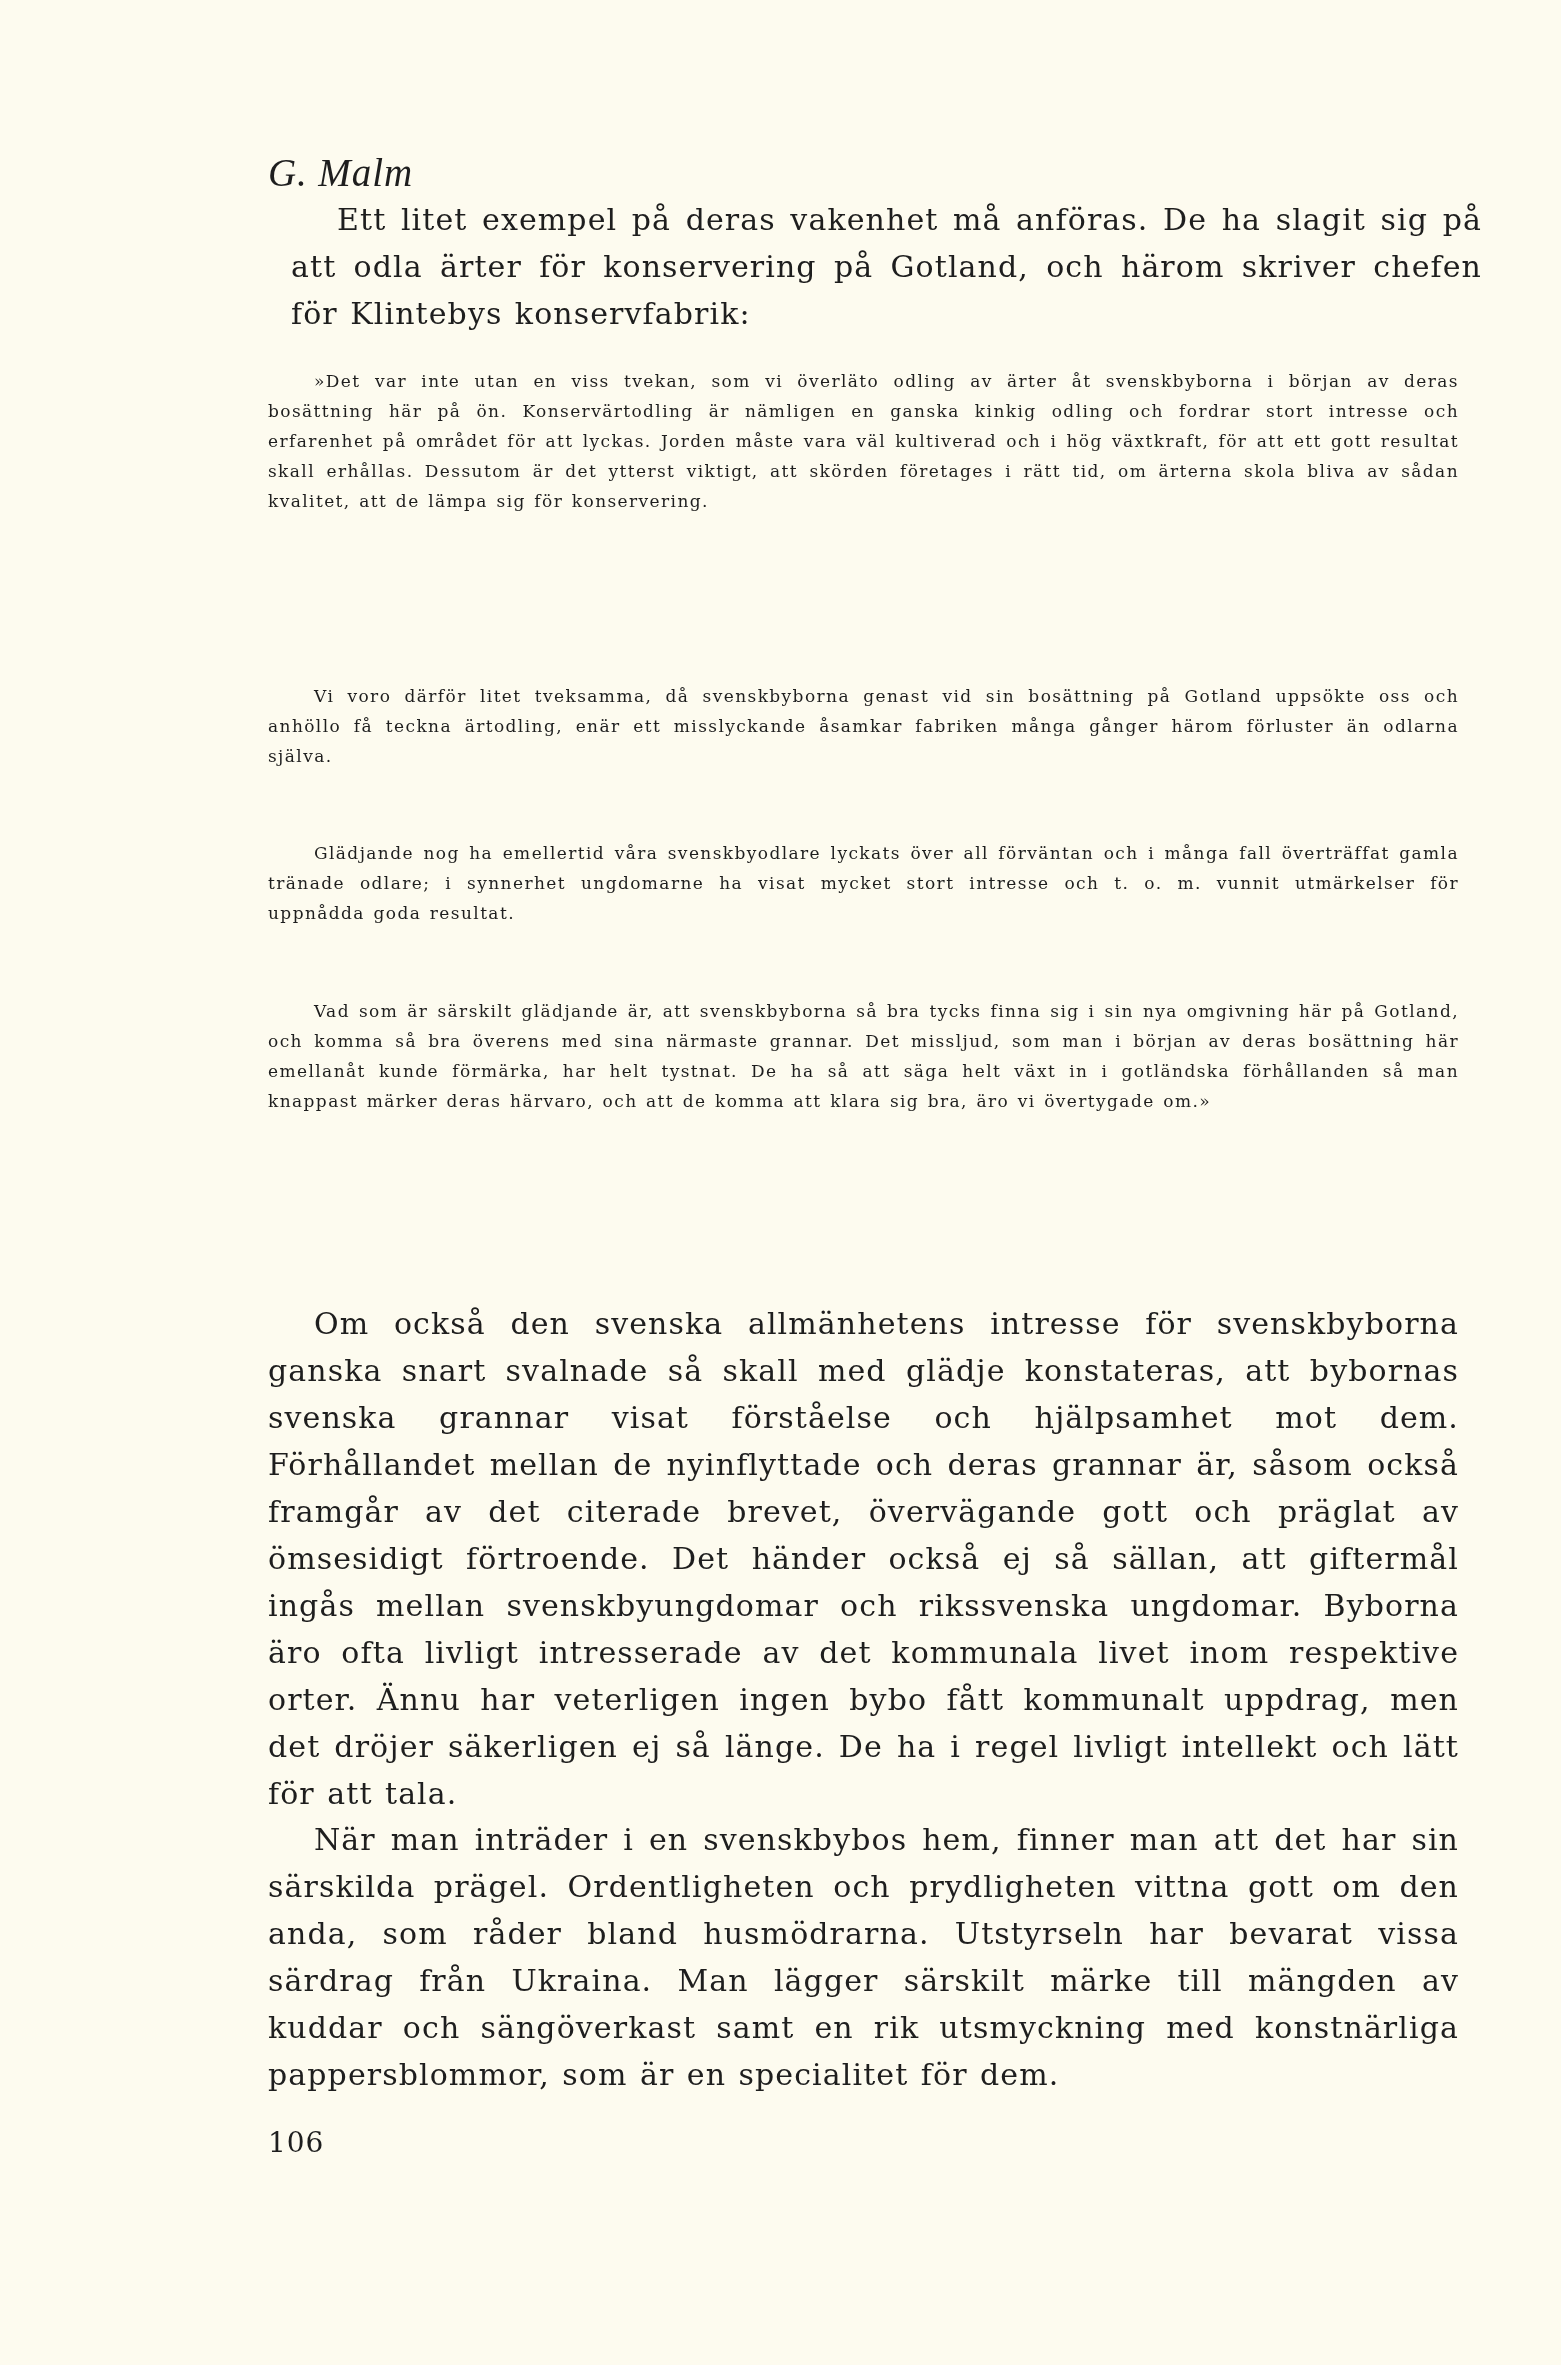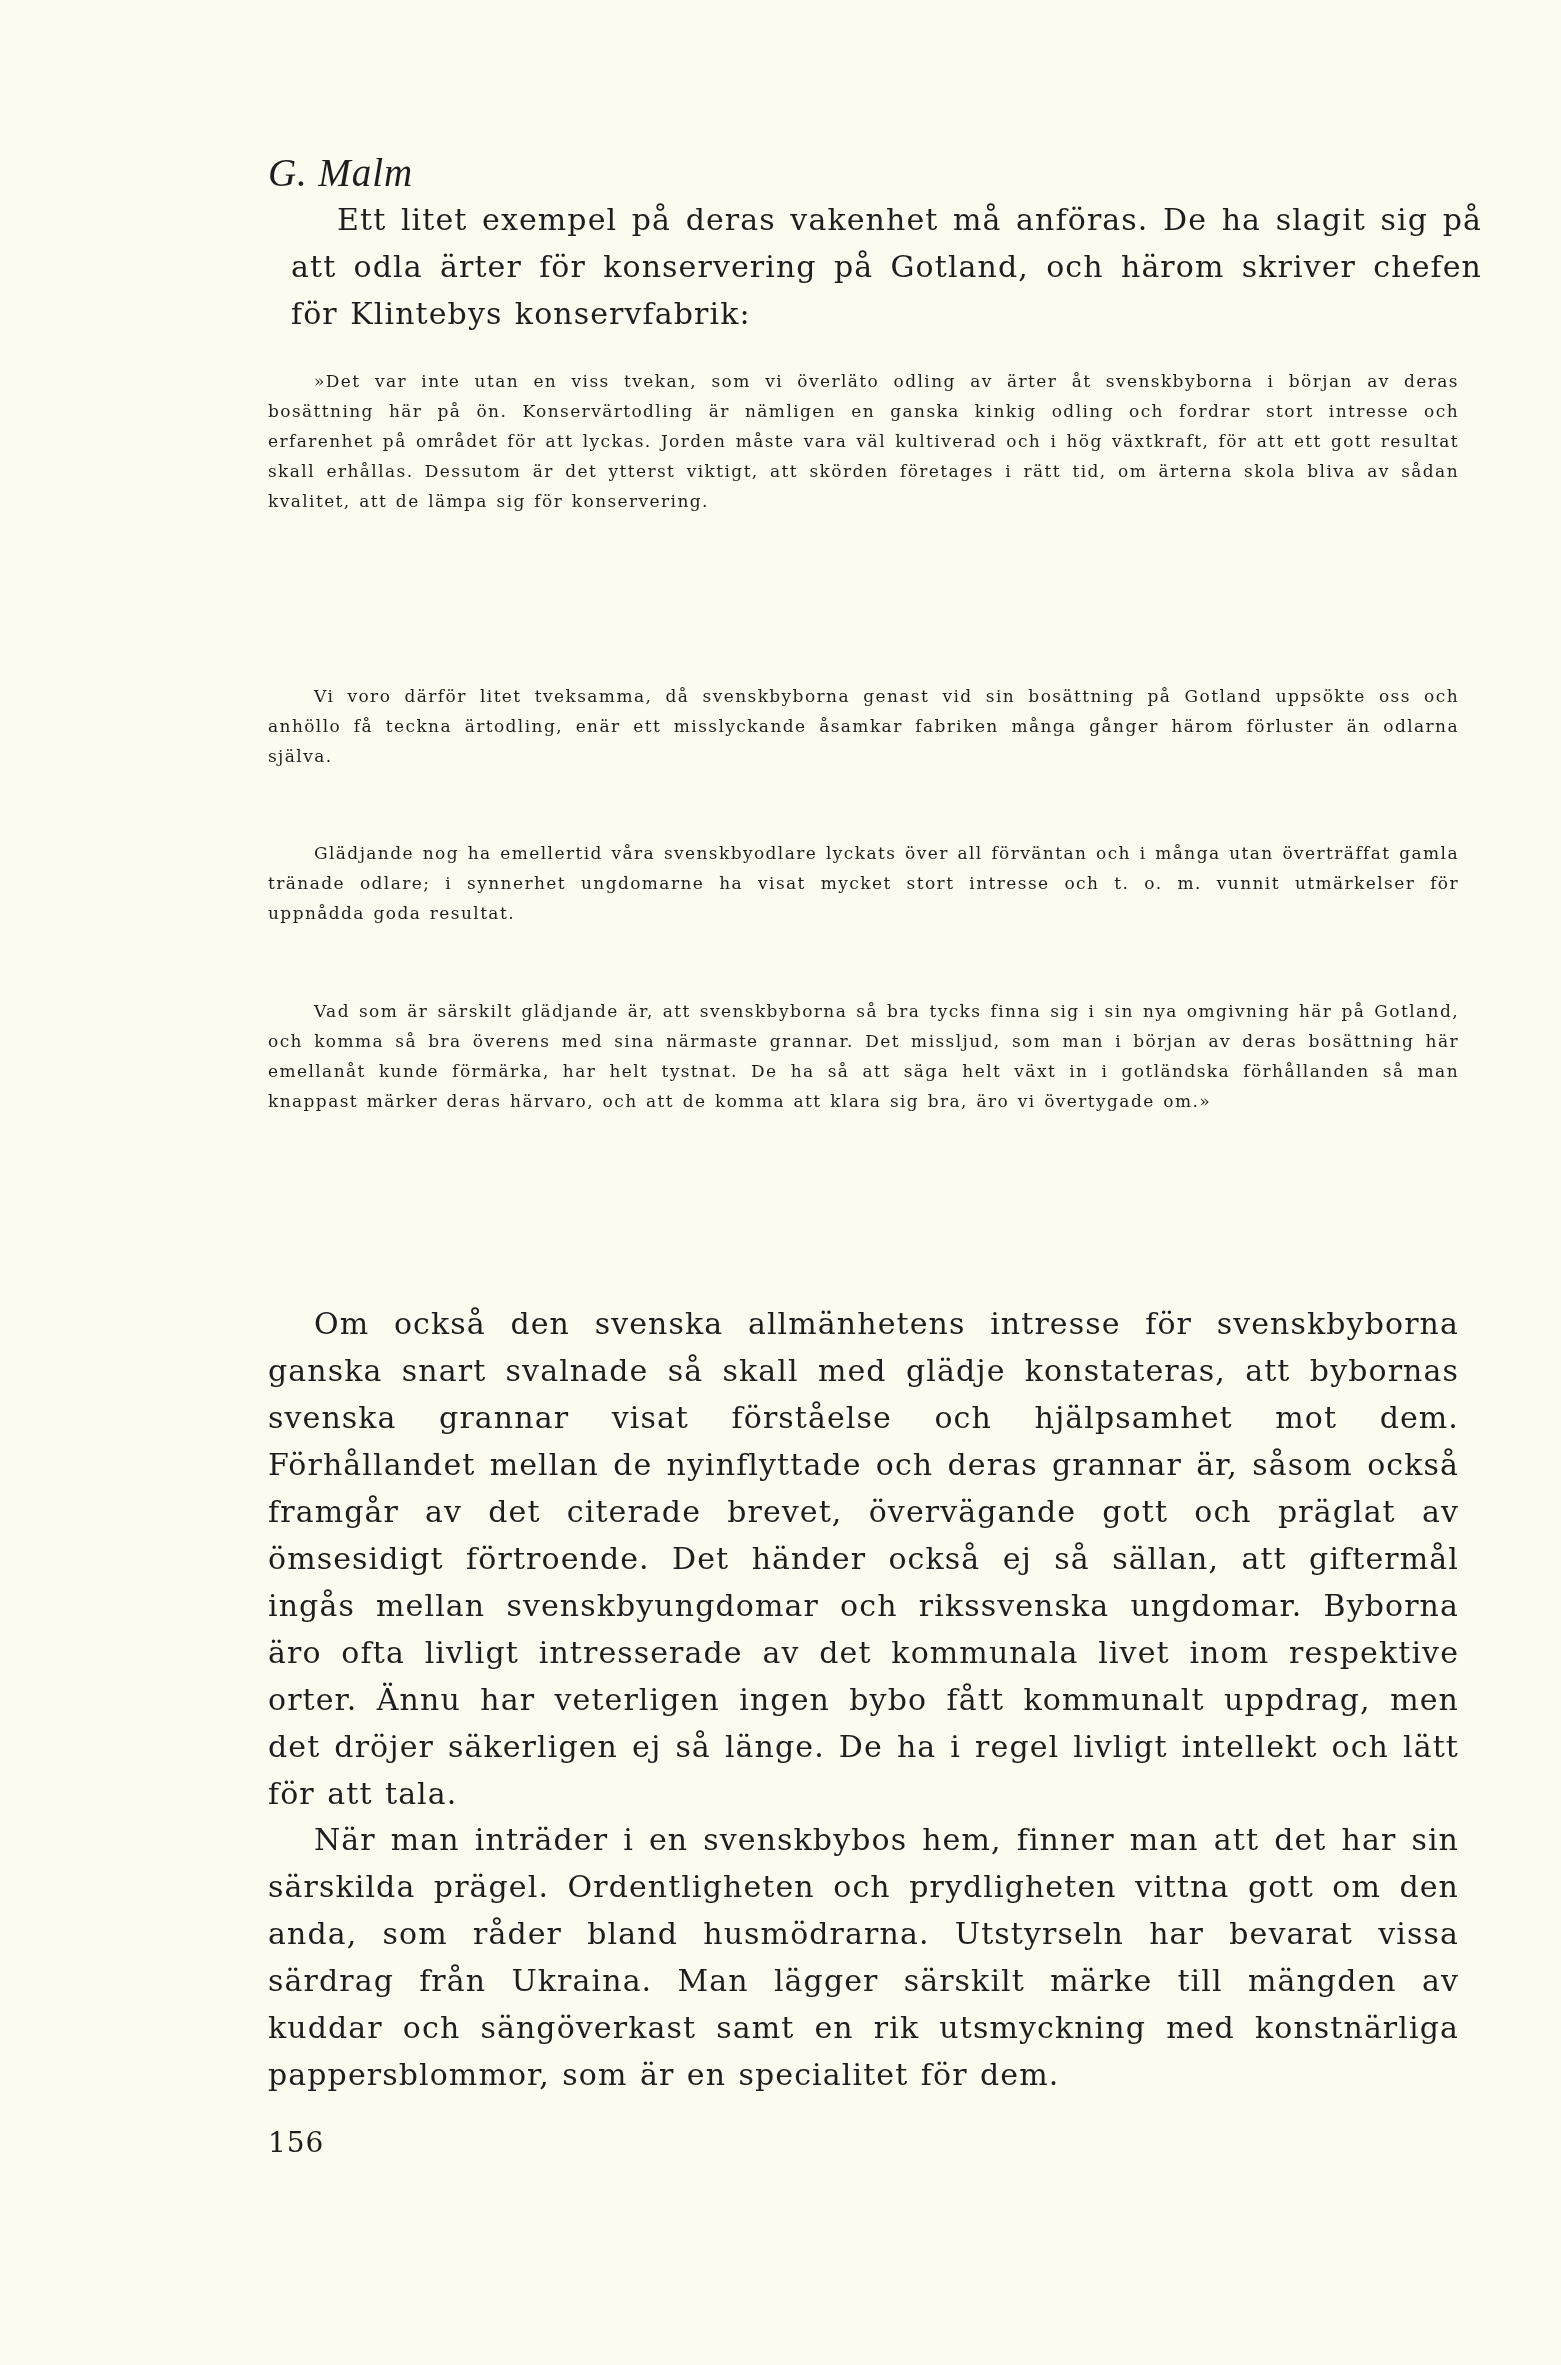--- a/index.html
+++ b/index.html
@@ -35,22 +35,22 @@
 <body>
 
 <div class="page">
   <div class="running-head">G. Malm</div>
 
   <p class="para body-text indent" style="top:196px;margin-left:23px;">Ett litet exempel på deras vakenhet må anföras. De ha slagit sig på att odla ärter för konservering på Gotland, och härom skriver chefen för Klintebys konservfabrik:</p>
 
   <div>
     <p class="para quote-text indent" style="top:366px;">»Det var inte utan en viss tvekan, som vi överläto odling av ärter åt svenskbyborna i början av deras bosättning här på ön. Konservärtodling är nämligen en ganska kinkig odling och fordrar stort intresse och erfarenhet på området för att lyckas. Jorden måste vara väl kultiverad och i hög växtkraft, för att ett gott resultat skall erhållas. Dessutom är det ytterst viktigt, att skörden företages i rätt tid, om ärterna skola bliva av sådan kvalitet, att de lämpa sig för konservering.</p>
     <p class="para quote-text indent" style="top:681px;">Vi voro därför litet tveksamma, då svenskbyborna genast vid sin bosättning på Gotland uppsökte oss och anhöllo få teckna ärtodling, enär ett misslyckande åsamkar fabriken många gånger härom förluster än odlarna själva.</p>
-    <p class="para quote-text indent" style="top:838px;">Glädjande nog ha emellertid våra svenskbyodlare lyckats över all förväntan och i många utan överträffat gamla tränade odlare; i synnerhet ungdomarne ha visat mycket stort intresse och t. o. m. vunnit utmärkelser för uppnådda goda resultat.</p>
+    <p class="para quote-text indent" style="top:838px;">Glädjande nog ha emellertid våra svenskbyodlare lyckats över all förväntan och i många fall överträffat gamla tränade odlare; i synnerhet ungdomarne ha visat mycket stort intresse och t. o. m. vunnit utmärkelser för uppnådda goda resultat.</p>
     <p class="para quote-text indent" style="top:996px;">Vad som är särskilt glädjande är, att svenskbyborna så bra tycks finna sig i sin nya omgivning här på Gotland, och komma så bra överens med sina närmaste grannar. Det missljud, som man i början av deras bosättning här emellanåt kunde förmärka, har helt tystnat. De ha så att säga helt växt in i gotländska förhållanden så man knappast märker deras härvaro, och att de komma att klara sig bra, äro vi övertygade om.»</p>
   </div>
 
   <p class="para body-text indent" style="top:1300px;">Om också den svenska allmänhetens intresse för svenskbyborna ganska snart svalnade så skall med glädje konstateras, att bybornas svenska grannar visat förståelse och hjälpsamhet mot dem. Förhållandet mellan de nyinflyttade och deras grannar är, såsom också framgår av det citerade brevet, övervägande gott och präglat av ömsesidigt förtroende. Det händer också ej så sällan, att giftermål ingås mellan svenskbyungdomar och rikssvenska ungdomar. Byborna äro ofta livligt intresserade av det kommunala livet inom respektive orter. Ännu har veterligen ingen bybo fått kommunalt uppdrag, men det dröjer säkerligen ej så länge. De ha i regel livligt intellekt och lätt för att tala.</p>
   <p class="para body-text indent" style="top:1816px;">När man inträder i en svenskbybos hem, finner man att det har sin särskilda prägel. Ordentligheten och prydligheten vittna gott om den anda, som råder bland husmödrarna. Utstyrseln har bevarat vissa särdrag från Ukraina. Man lägger särskilt märke till mängden av kuddar och sängöverkast samt en rik utsmyckning med konstnärliga pappersblommor, som är en specialitet för dem.</p>
 
-  <div class="page-number">156</div>
+  <div class="page-number">106</div>
 </div>
 
 
 </body></html>

